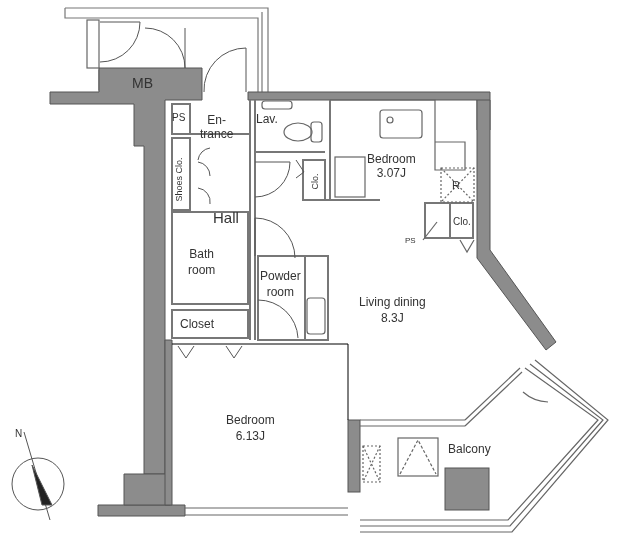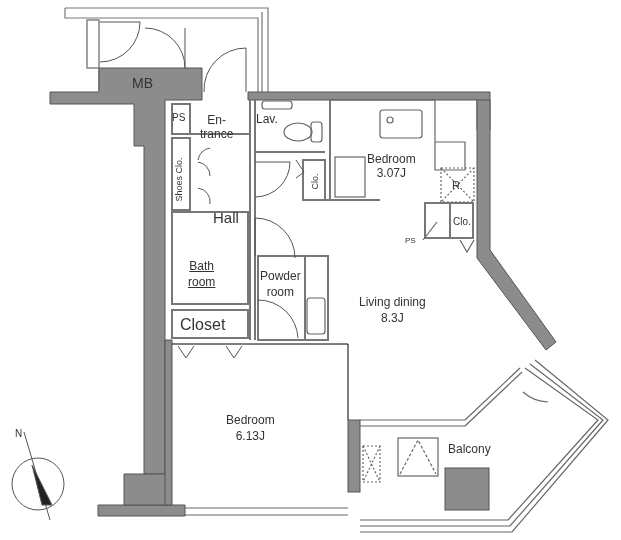--- a/index.html
+++ b/index.html
@@ -137,19 +137,19 @@
 <div class="lbl sm" style="left:172px;top:112px;">PS</div>
 <div class="lbl sm" style="left:200px;top:113px;font-size:12px;line-height:14px;"><span>En-</span><br><span>trance</span></div>
 <div class="lbl" style="left:256px;top:112px;font-size:12px;">Lav.</div>
 <div class="lbl vert" style="left:154px;top:172px;font-size:9px;width:50px;">Shoes Clo.</div>
 <div class="lbl" style="left:213px;top:168px;font-size:15px;margin-top:42px;">Hall</div>
 <div class="lbl vert" style="left:305px;top:174px;font-size:9px;width:20px;">Clo.</div>
 <div class="lbl" style="left:367px;top:152px;font-size:12px;line-height:14px;"><span>Bedroom</span><br><span>3.07J</span></div>
 <div class="lbl" style="left:452px;top:178px;font-size:11px;">R</div>
 <div class="lbl xs" style="left:405px;top:236px;">PS</div>
 <div class="lbl sm" style="left:453px;top:216px;">Clo.</div>
-<div class="lbl" style="left:188px;top:258px;font-size:12px;line-height:16px;text-decoration:underline;"><span>Bath</span><br><span>room</span></div>
+<div class="lbl" style="left:188px;top:246px;font-size:12px;line-height:16px;"><span>Bath</span><br><span>room</span></div>
 <div class="lbl" style="left:260px;top:268px;font-size:12px;line-height:16px;"><span>Powder</span><br><span>room</span></div>
-<div class="lbl" style="left:180px;top:317px;font-size:16px;">Closet</div>
+<div class="lbl" style="left:180px;top:317px;font-size:12px;">Closet</div>
 <div class="lbl" style="left:359px;top:294px;font-size:12px;line-height:16px;"><span>Living dining</span><br><span>8.3J</span></div>
 <div class="lbl" style="left:226px;top:412px;font-size:12px;line-height:16px;"><span>Bedroom</span><br><span>6.13J</span></div>
 <div class="lbl" style="left:448px;top:442px;font-size:12px;">Balcony</div>
 <div class="lbl sm" style="left:15px;top:428px;">N</div>
 
 </body></html>

